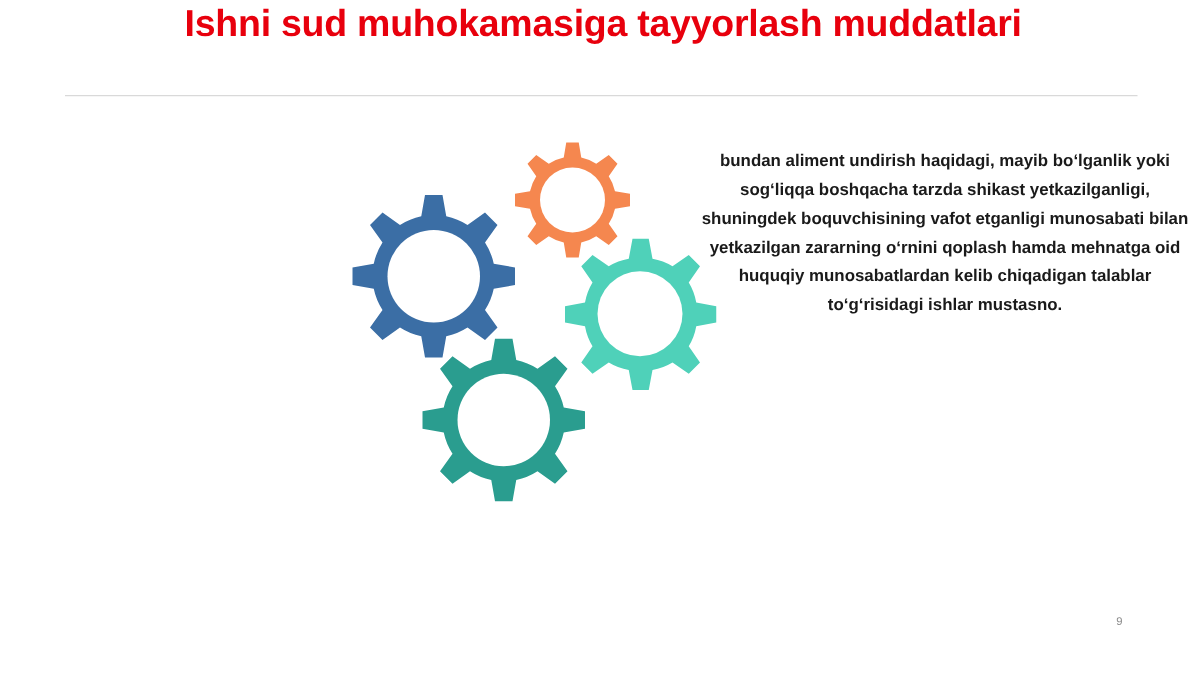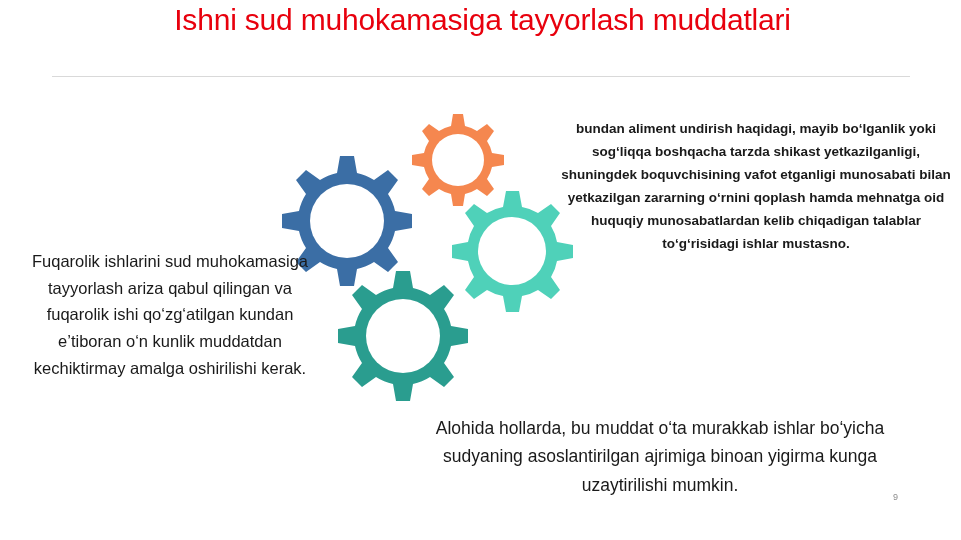--- a/index.html
+++ b/index.html
@@ -20,21 +20,21 @@
     height: 540px;
   }
   .title {
     position: absolute;
     left: 60px;
     top: 2px;
     width: 845px;
     text-align: center;
     color: #e8000d;
     font-size: 30px;
-    font-weight: normal;
+    font-weight: bold;
     line-height: 1.22;
     letter-spacing: -0.2px;
   }
   .title-rule {
     position: absolute;
     left: 52px;
     top: 76px;
     width: 858px;
     height: 1px;
     background: #d9d9d9;
@@ -111,19 +111,17 @@
         <circle cx="247" cy="151" r="34" fill="#ffffff"></circle>
       </g>
 
       <g>
         <path d="M131 171 L145 171 L148 188 A50 50 0 0 1 165 195 L179 185 L189 195 L179 209 A50 50 0 0 1 186 226 L203 229 L203 243 L186 246 A50 50 0 0 1 179 263 L189 277 L179 287 L165 277 A50 50 0 0 1 148 284 L145 301 L131 301 L128 284 A50 50 0 0 1 111 277 L97 287 L87 277 L97 263 A50 50 0 0 1 90 246 L73 243 L73 229 L90 226 A50 50 0 0 1 97 209 L87 195 L97 185 L111 195 A50 50 0 0 1 128 188 Z" fill="#2a9d8f"></path>
         <circle cx="138" cy="236" r="37" fill="#ffffff"></circle>
       </g>
     </svg>
   </div>
 
-  <div class="left-text">Fuqarolik ishlarini sud muhokamasiga tayyorlash ariza qabul qilingan va fuqarolik ishi qo‘zg‘atilgan kundan e’tiboran o‘n kunlik muddatdan kechiktirmay amalga oshirilishi kerak.</div>
   <div class="right-text">bundan aliment undirish haqidagi, mayib bo‘lganlik yoki sog‘liqqa boshqacha tarzda shikast yetkazilganligi, shuningdek boquvchisining vafot etganligi munosabati bilan yetkazilgan zararning o‘rnini qoplash hamda mehnatga oid huquqiy munosabatlardan kelib chiqadigan talablar to‘g‘risidagi ishlar mustasno.</div>
-  <div class="bottom-text">Alohida hollarda, bu muddat o‘ta murakkab ishlar bo‘yicha sudyaning asoslantirilgan ajrimiga binoan yigirma kunga uzaytirilishi mumkin.</div>
 
   <div class="page-number">9</div>
 
 </div>
 
 </body></html>

